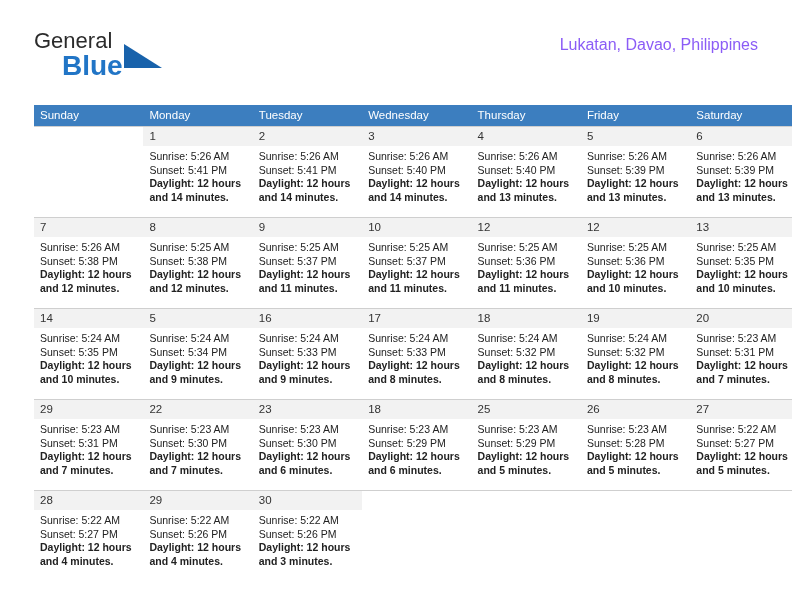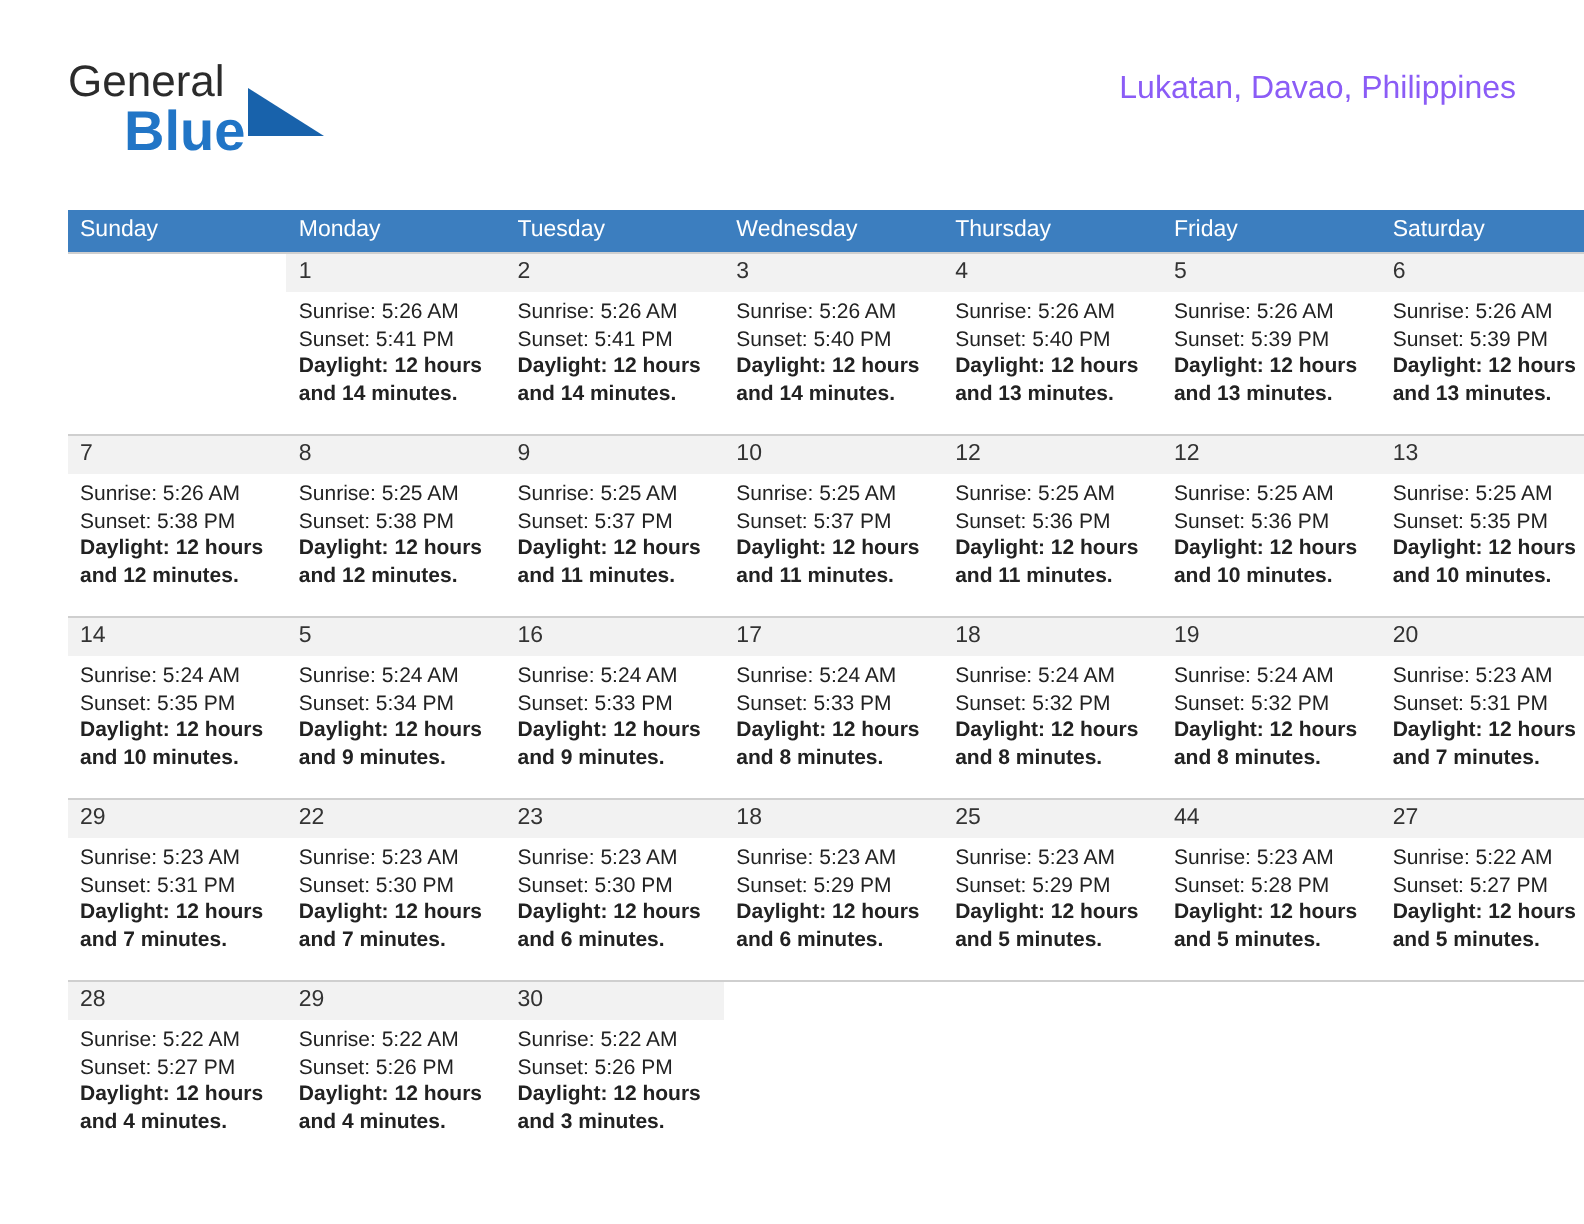--- a/index.html
+++ b/index.html
@@ -381,21 +381,21 @@
             </td>
             <td class="daycell">
               <div class="daynum">25</div>
               <div class="info">
                 <div>Sunrise: 5:23 AM</div>
                 <div>Sunset: 5:29 PM</div>
                 <div class="daylight">Daylight: 12 hours and 5 minutes.</div>
               </div>
             </td>
             <td class="daycell">
-              <div class="daynum">44</div>
+              <div class="daynum">26</div>
               <div class="info">
                 <div>Sunrise: 5:23 AM</div>
                 <div>Sunset: 5:28 PM</div>
                 <div class="daylight">Daylight: 12 hours and 5 minutes.</div>
               </div>
             </td>
             <td class="daycell">
               <div class="daynum">27</div>
               <div class="info">
                 <div>Sunrise: 5:22 AM</div>

